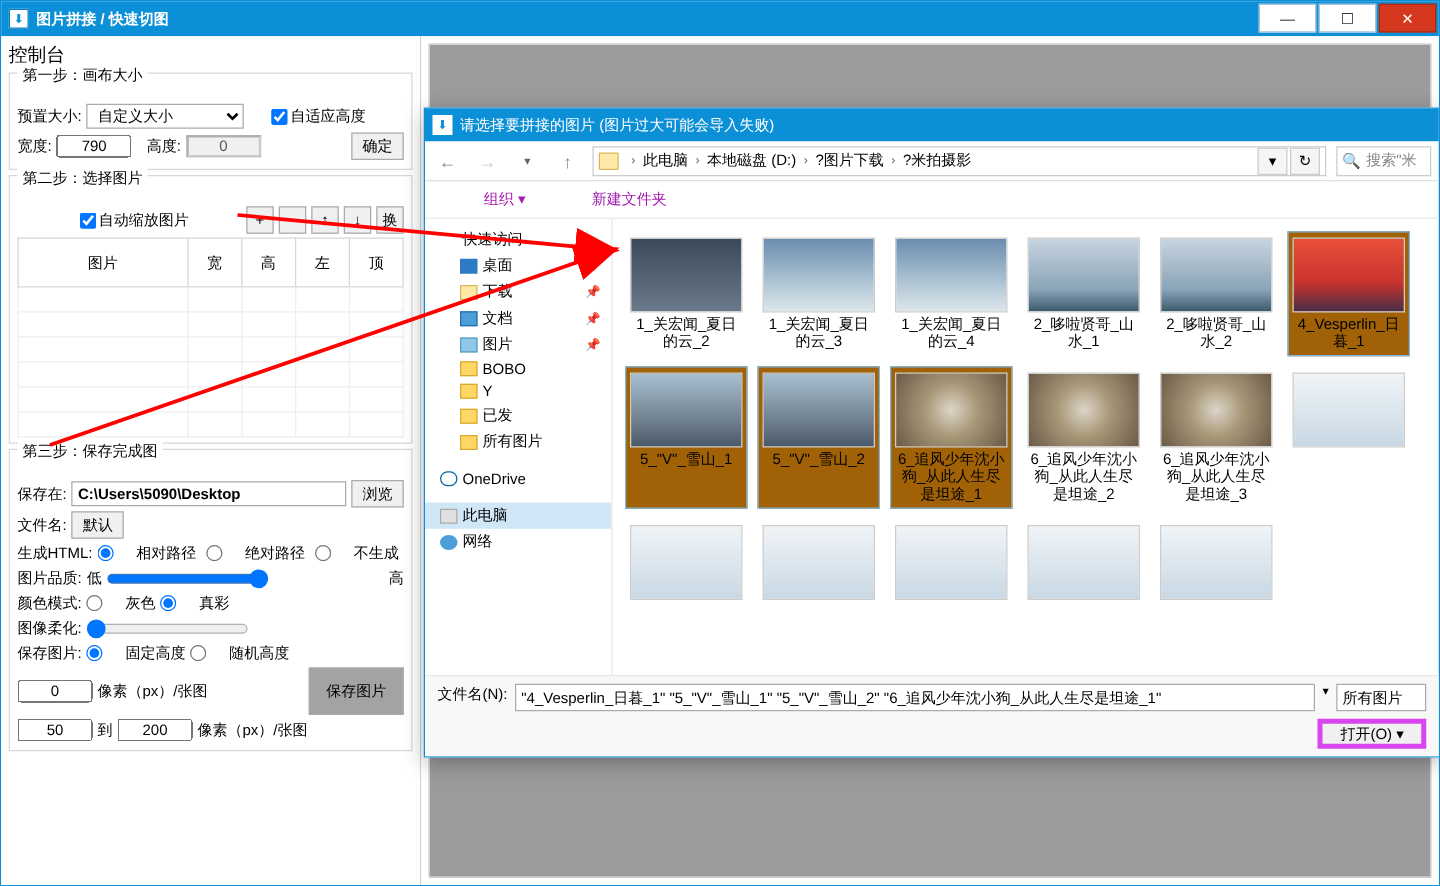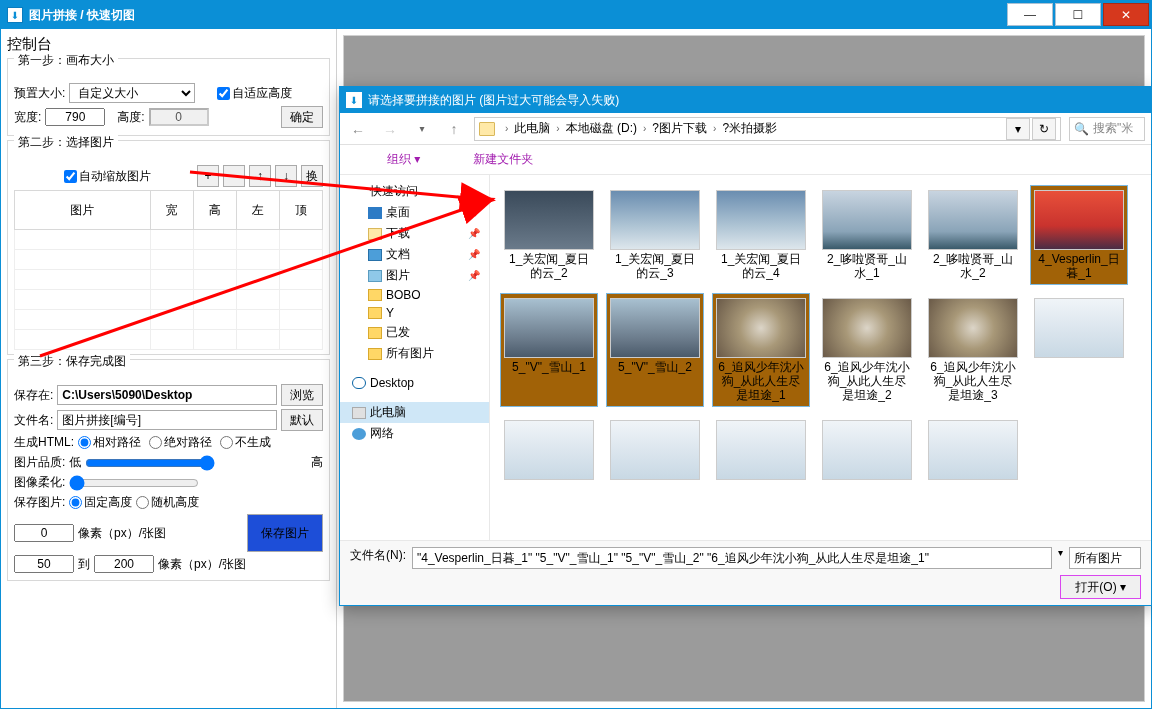--- a/index.html
+++ b/index.html
@@ -24,23 +24,23 @@
 .row label { white-space:nowrap;}
 select, input[type=text], input[type=number] { border:1px solid #aaa; height:20px; padding:0 4px; background:#fff; font-size:12px;}
 .btn { border:1px solid #aaa; background:#f0f0f0; height:22px; padding:0 8px; cursor:pointer; font-size:12px;}
 .btn.small { width:22px; padding:0; text-align:center;}
 .checkbox { display:flex; align-items:center; gap:2px; font-size:12px;}
 .num-input { width:60px; text-align:center;}
 .table { border:1px solid #ccc; width:100%; height:160px; border-collapse:collapse;}
 .table th { border:1px solid #d8d8d8; font-weight:normal; text-align:center; padding:2px 4px; background:#fff; font-size:12px;}
 .table td { border:1px solid #eee; height:20px;}
 .radio-group { display:flex; gap:8px; align-items:center;}
-.radio { display:flex; gap:2px; align-items:center; font-size:12px;}
+.radio { display:flex; gap:18px; align-items:center; font-size:12px;}
 .slider { width:130px; }
-.big-btn { width:76px; height:38px; border:1px solid #aaa; background:#1d4ed8; cursor:pointer;}
+.big-btn { width:76px; height:38px; border:1px solid #aaa; background:#a3a3a3; cursor:pointer;}
 
 .canvas-area { flex:1; background:#fff; position:relative; }
 .canvas-bg { position:absolute; left:6px; top:6px; right:6px; bottom:6px; border:1px solid #d0d0d0; background:#9b9b9b;}
 
 
 .dialog { position:absolute; left:339px; top:86px; width:813px; height:520px; background:#fff; border:1px solid #0b8fd6; box-shadow:0 4px 16px rgba(0,0,0,0.3); display:flex; flex-direction:column;}
 .dialog .dtitle { height:26px; background:#0b8fd6; color:#fff; display:flex; align-items:center; padding:0 6px; font-size:12px;}
 .dialog .dtitle .icon { width:16px; height:16px; background:#fff; margin-right:6px; display:flex;align-items:center;justify-content:center;color:#0b8fd6;font-size:10px;}
 .navbar { height:32px; border-bottom:1px solid #e0e0e0; display:flex; align-items:center; padding:0 6px; gap:8px;}
 .navarrow { width:24px; height:24px; display:flex; align-items:center; justify-content:center; color:#888; cursor:pointer; font-size:14px; border-radius:3px;}
@@ -78,21 +78,21 @@
 .thumb.sunset .img { background:linear-gradient(#e8503a 0%, #c9332e 60%, #4a2d45 100%);}
 .thumb.mount .img { background:linear-gradient(#c8d4e0 0%, #8aa4b8 70%, #3a5a6a 100%);}
 .thumb.swirl .img { background: radial-gradient(circle at 50% 50%, #dcd5c8 0%, #a89878 40%, #6a5a48 100%);}
 .thumb.city .img { background:linear-gradient(#a8c0d0 0%, #6a7a8a 70%, #4a5a6a 100%);}
 .thumb.arch .img { background:linear-gradient(#f0f4f8 0%, #c8d8e4 100%);}
 .thumb .cap { text-align:center; margin-top:2px; font-size:12px; line-height:14px; word-break:break-all; max-width:98px;}
 .bottom { border-top:1px solid #e8e8e8; padding:6px 10px; display:flex; flex-direction:column; gap:6px; background:#f8f8f8;}
 .filerow { display:flex; gap:6px;}
 .filerow .fname { flex:1; border:1px solid #aaa; height:22px; padding:0 4px; background:#fff;}
 .filerow .ftype { width:72px; border:1px solid #aaa; height:22px; padding:0 4px; background:#fff;}
-.openbtn { border:1px solid #d946ef; height:24px; padding:0 14px; background:#f0f0f0; cursor:pointer;}
+.openbtn { border:4px solid #d946ef; height:24px; padding:0 14px; background:#f0f0f0; cursor:pointer;}
 
 
 .arrow-svg { position:absolute; left:0; top:0; pointer-events:none; z-index:50;}
 </style>
 </head>
 <body>
 
 <div class="main-window">
   <div class="titlebar">
     <span class="icon">⬇</span>
@@ -196,21 +196,20 @@
 
       <div class="fieldset">
         <span class="legend">第三步：保存完成图</span>
         <div class="row">
           <label>保存在:</label>
           <input type="text" style="flex: 1 1 0%; font-weight: bold;" value="C:\Users\5090\Desktop">
           <button class="btn">浏览</button>
         </div>
         <div class="row">
           <label>文件名:</label>
-          <input type="text" style="flex: 1 1 0%;" value="图片拼接[编号]">
           <button class="btn">默认</button>
         </div>
         <div class="row">
           <label>生成HTML:</label>
           <div class="radio-group">
             <label class="radio">
                 <input type="radio" name="html" checked="" style="">
                 <span>相对路径</span>
               </label>
             <label class="radio">
@@ -221,20 +220,31 @@
                 <input type="radio" name="html" style="">
                 <span>不生成</span>
               </label>
           </div>
         </div>
         <div class="row">
           <label>图片品质:</label>
           <span>低</span>
           <input type="range" class="slider" min="0" max="100" value="100" style="">
           <span style="margin-left:auto">高</span>
+        </div>
+        <div class="row">
+          <label>颜色模式:</label>
+          <label class="radio">
+              <input type="radio" name="color" style="">
+              <span>灰色</span>
+            </label>
+          <label class="radio">
+              <input type="radio" name="color" checked="" style="">
+              <span>真彩</span>
+            </label>
         </div>
         <div class="row">
           <label>图像柔化:</label>
           <input type="range" class="slider" min="0" max="100" value="0" style="">
         </div>
         <div class="row">
           <label>保存图片:</label>
           <label class="radio">
               <input type="radio" name="cut" checked="" style="">
               <span>固定高度</span>
@@ -335,21 +345,21 @@
           <span class="tree-icon folder-y"></span>
           <span>已发</span>
         </div>
         <div class="tree-item indent">
           <span class="tree-icon folder-y"></span>
           <span>所有图片</span>
         </div>
         <div style="height: 10px;"></div>
         <div class="tree-item">
           <span class="tree-icon cloud"></span>
-          <span>Desktop</span>
+          <span>OneDrive</span>
         </div>
         <div style="height: 10px;"></div>
         <div class="tree-item sel">
           <span class="tree-icon disk"></span>
           <span>此电脑</span>
         </div>
         <div class="tree-item">
           <span class="tree-icon net"></span>
           <span>网络</span>
         </div>

